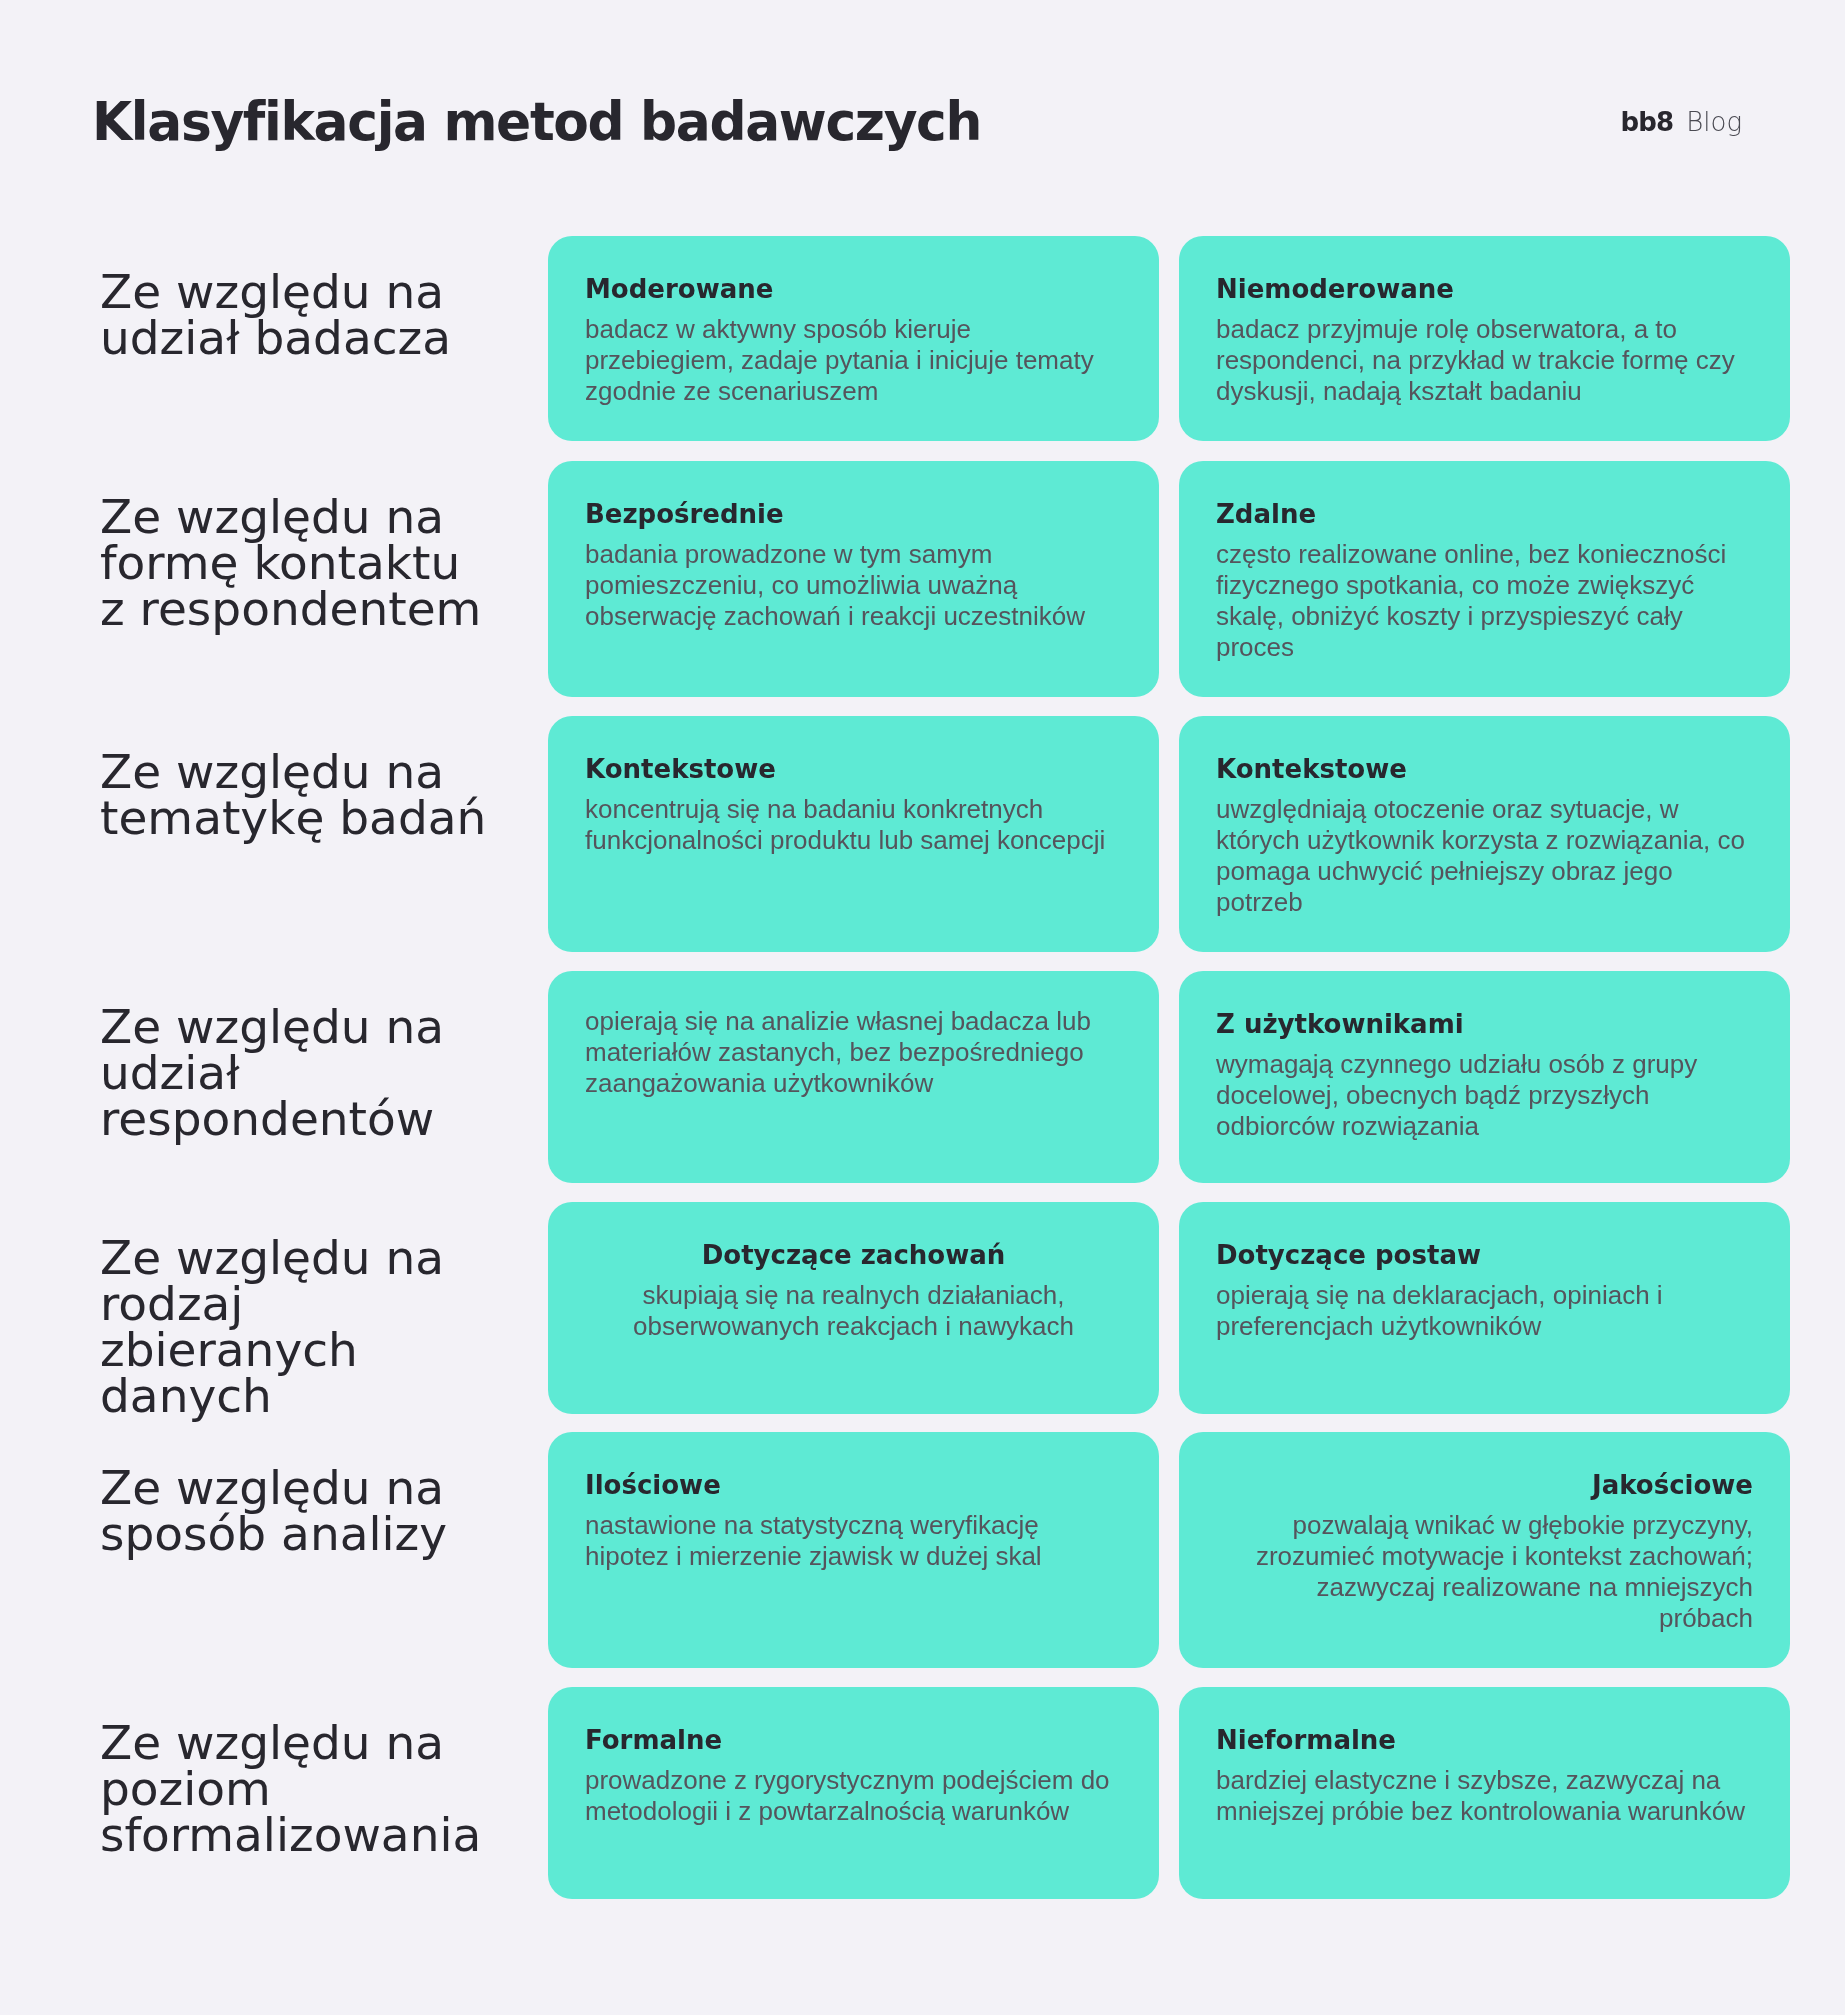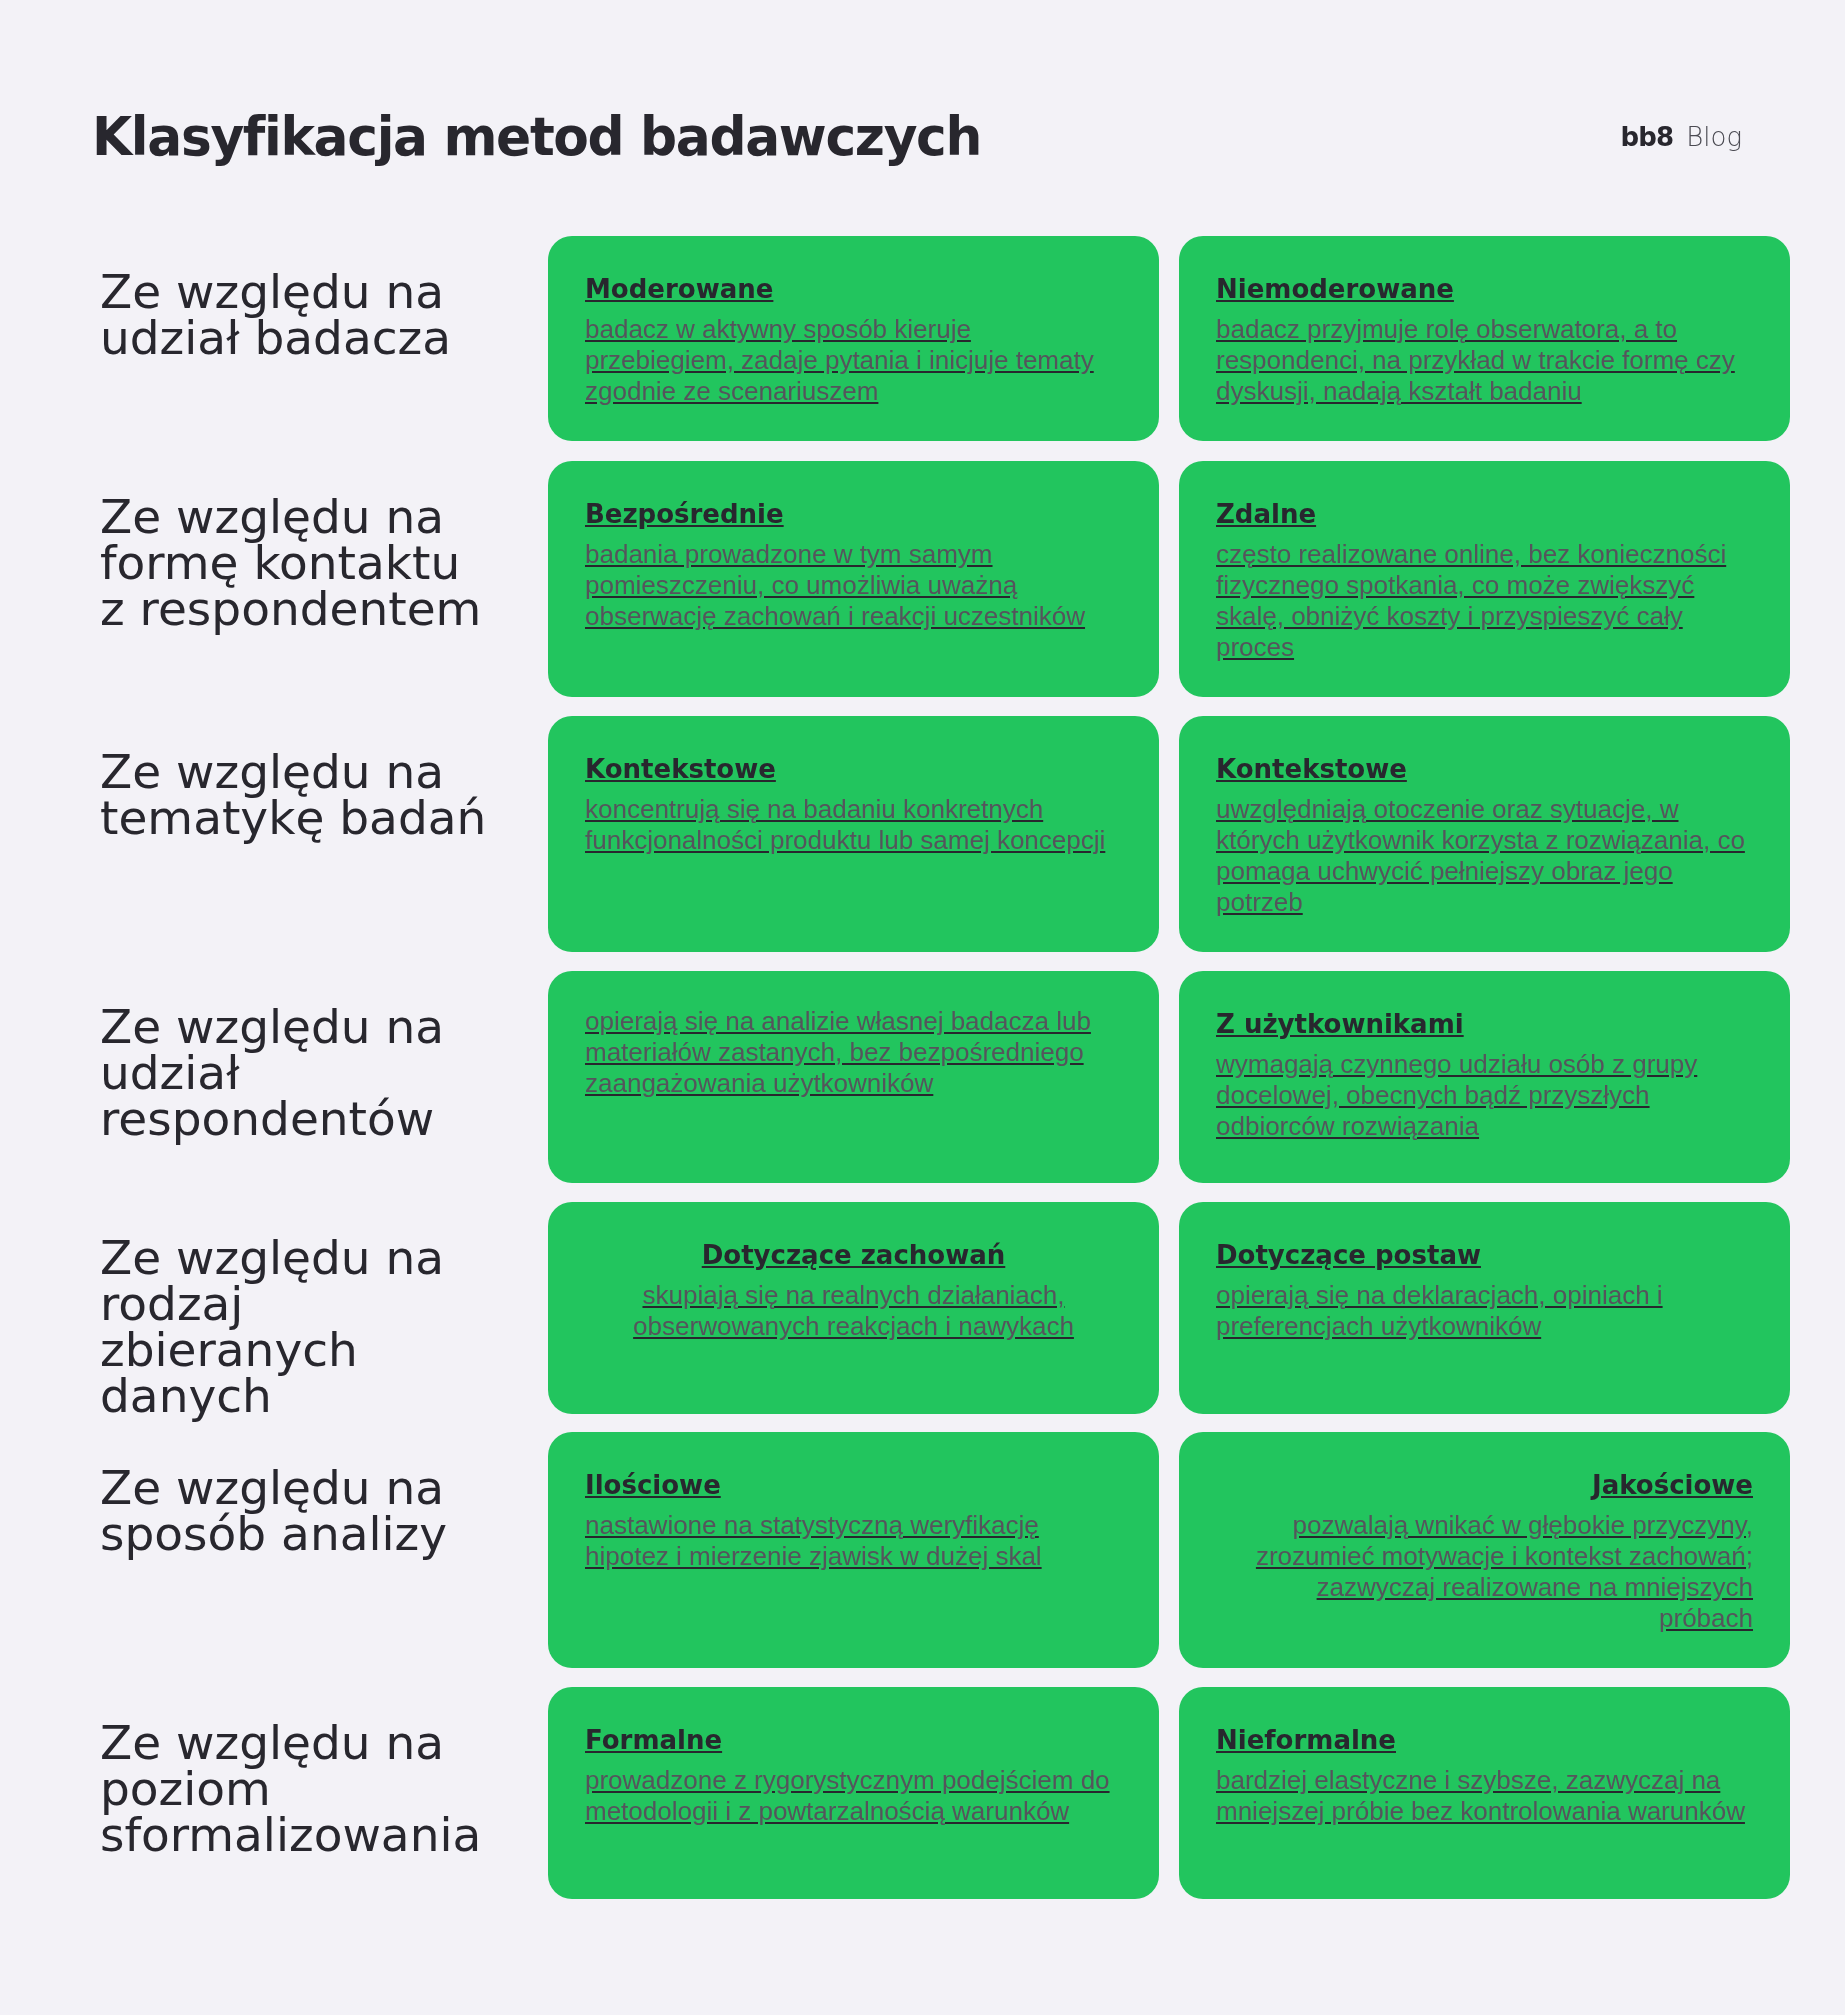--- a/index.html
+++ b/index.html
@@ -1,19 +1,19 @@
 <!DOCTYPE html>
 <html style="font-size:14.8px"><head>
 <meta charset="utf-8">
 <style>
   * { box-sizing: border-box; margin: 0; padding: 0; }
   html, body { width: 1846px; height: 2016px; background: #f3f2f7; }
   body { position: relative; font-family: "DejaVu Sans", sans-serif; color: #28272e; }
 
-  .header { position: absolute; left: 92px; top: 100px; width: 1661px; height: 83px; }
+  .header { position: absolute; left: 92px; top: 85px; width: 1661px; height: 83px; }
   .page-title {
     position: absolute; left: 0; top: 0;
     font-family: "DejaVu Sans", sans-serif; font-size: 54px; font-weight: 600;
     letter-spacing: -1.4px; color: #28272e; line-height: 74px;
     transform: scaleX(0.96); transform-origin: left center;
   }
   .brand { position: absolute; right: 11px; top: 22px; display: flex; align-items: flex-end; gap: 13px; }
   .brand-logo {
     font-family: "DejaVu Sans", sans-serif; font-size: 26px; font-weight: 700;
     color: #28272e; letter-spacing: -0.9px;
@@ -25,23 +25,22 @@
 
   .rows { position: absolute; left: 0; top: 0; width: 1846px; }
   .row { position: absolute; left: 0; width: 1846px; }
   .row-label {
     position: absolute; left: 100px; top: 33px; width: 388px;
     font-family: "DejaVu Sans", sans-serif; font-size: 47px; font-weight: 500;
     line-height: 46px; color: #28272e; white-space: pre-line;
   }
   .card {
     position: absolute; top: 0; width: 611px;
-    background: #22c55e; border-radius: 24px;
+    background: #5eead4; border-radius: 24px;
     padding: 35px 37px 28px 37px;
-    text-decoration: underline;
   }
   .card.left { left: 548px; }
   .card.right { left: 1179px; }
   .card-title {
     font-family: "DejaVu Sans", sans-serif; font-size: 26px; font-weight: 700;
     color: #28272e; line-height: 37px; margin-bottom: 5.5px;
   }
   .card-desc {
     font-family: "Liberation Sans", sans-serif; font-size: 26px; font-weight: 400;
     color: #55545c; line-height: 31px;

